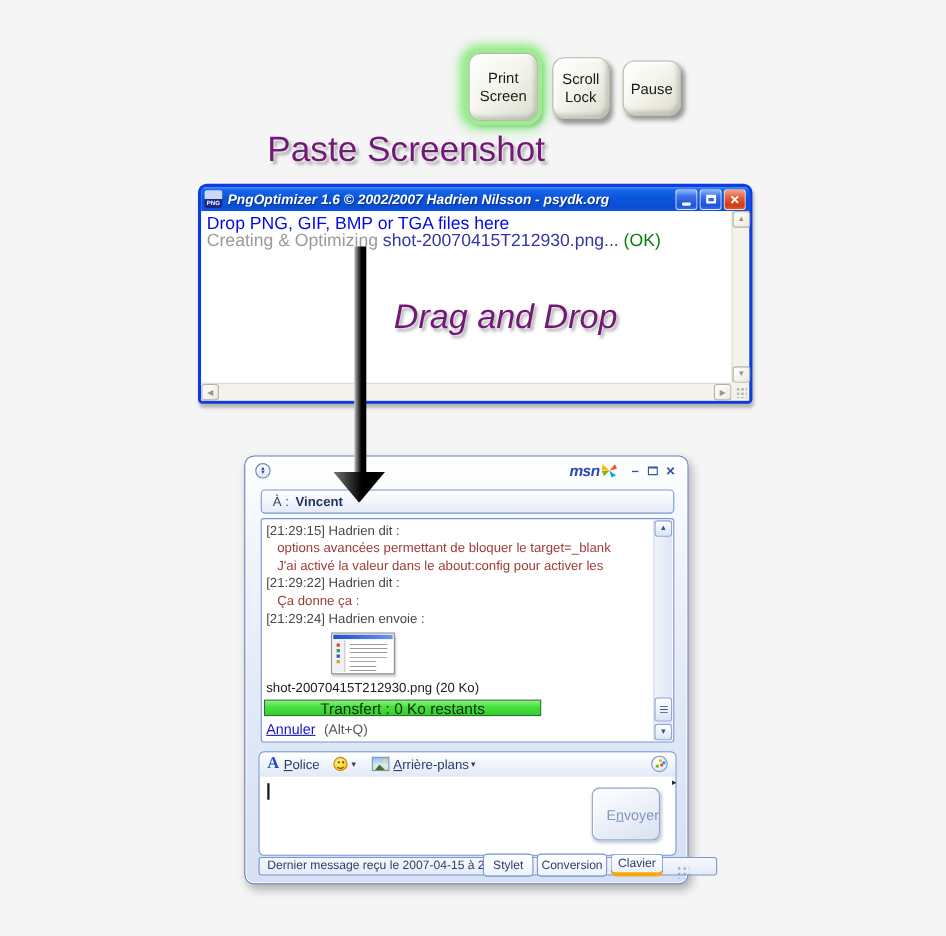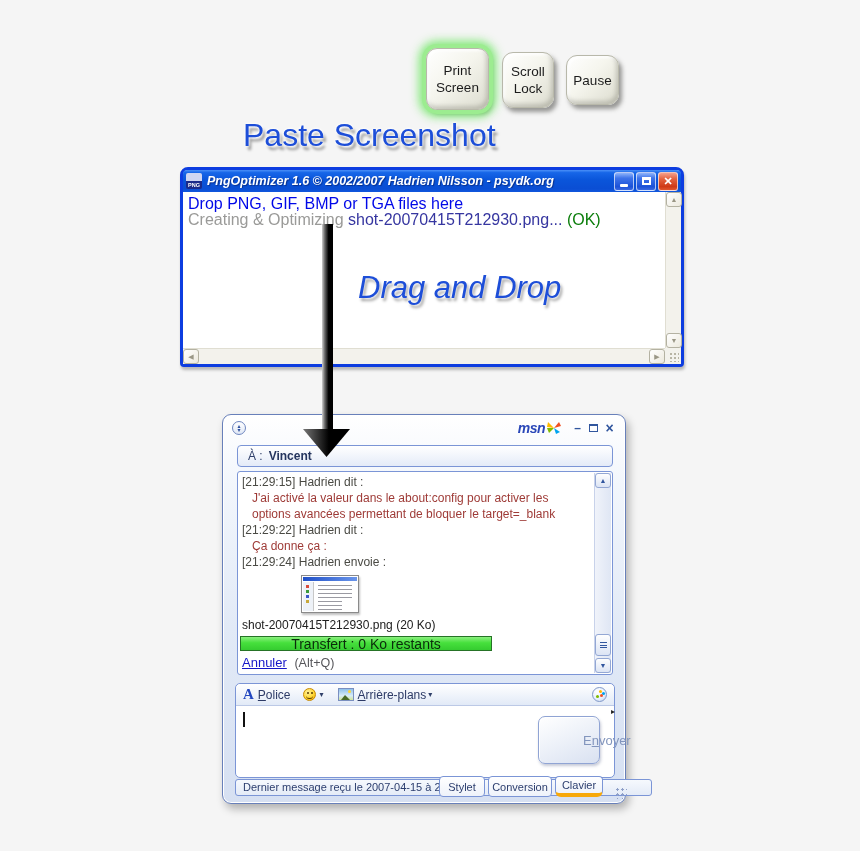--- a/index.html
+++ b/index.html
@@ -13,21 +13,21 @@
        box-shadow:3px 4px 4px rgba(60,60,55,.5),inset -2px -3px 4px rgba(120,120,110,.35),inset 2px 2px 3px #fff;
        display:flex;align-items:center;justify-content:center;text-align:center;
        font-size:13.5px;color:#1c1c1c;white-space:pre-line;line-height:17px;}
   #key-print{left:426px;top:48px;width:63px;height:62px;
        box-shadow:0 0 0 4px #9cec90,0 0 10px 7px rgba(110,230,100,.85),
                   3px 4px 4px rgba(60,60,55,.5),inset -2px -3px 4px rgba(120,120,110,.35),inset 2px 2px 3px #fff;}
   #key-scroll{left:502px;top:52px;width:52px;height:56px;}
   #key-pause{left:566px;top:55px;width:53px;height:50px;}
 
   
-  .caption{position:absolute;color:#1d4ed8;
+  .caption{position:absolute;color:#701a75;
        text-shadow:0 0 3px #fff,0 0 3px #fff,2.5px 3.5px 3px rgba(0,0,0,.4);}
   #cap-paste{left:243px;top:117px;font-size:32px;}
   #cap-drag{left:358px;top:270px;font-size:31px;font-style:italic;z-index:20;
        text-shadow:0 0 3px rgba(255,255,255,.9),2px 3px 3px rgba(0,0,0,.38);}
 
   
   #pngwin{position:absolute;left:180px;top:167px;width:504px;height:200px;z-index:10;
        border:3px solid #0d3de0;border-radius:8px 8px 4px 4px;background:#fff;
        box-shadow:1px 3px 3px rgba(0,0,0,.25);}
   #png-titlebar{position:absolute;left:0;top:0;right:0;height:22px;border-radius:4px 4px 0 0;
@@ -149,21 +149,21 @@
   #globe{width:15px;height:15px;border-radius:50%;border:1px solid #8098c8;position:relative;
        background:radial-gradient(circle at 35% 30%,#ffffff,#e8f0fc 55%,#c2d2ee);}
   #globe::after{content:"";position:absolute;left:7px;top:6px;width:3px;height:3px;border-radius:50%;background:#f25022;
        box-shadow:-4px 1px 0 #7fba00,-1px -4px 0 #ffb900,2px -2px 0 #00a4ef;}
   #tb-overflow{position:absolute;right:-1px;top:23px;color:#222;font-size:8px;}
   #tb-overflow::after{content:"▸";}
   #input-cursor{position:absolute;left:7px;top:28px;width:2px;height:15px;background:#111;}
   #send-btn{position:absolute;right:14px;top:32px;width:62px;height:48px;border:1px solid #90a4d4;border-radius:7px;
        background:linear-gradient(155deg,#ffffff 0%,#eef2f9 45%,#d9e1f1 100%);
        box-shadow:1px 2px 3px rgba(90,100,140,.35),inset 1px 1px 0 #fff;
-       display:flex;align-items:center;justify-content:flex-start;font-size:13px;color:#8295bd;padding-left:44px;}
+       display:flex;align-items:center;justify-content:flex-end;font-size:13px;color:#8295bd;}
 
   #msn-status{position:absolute;left:12px;top:364px;width:417px;height:17px;border:1px solid #7b95d6;border-radius:3px;
        background:linear-gradient(180deg,#f6f9fd,#e4ebf7);font-size:11px;color:#2c3e6e;line-height:15px;
        padding-left:7px;white-space:nowrap;overflow:hidden;}
   .tab{position:absolute;top:361px;height:21px;background:linear-gradient(180deg,#ffffff,#eef2fa);
        border:1px solid #7b95d6;border-radius:4px;display:flex;align-items:center;justify-content:center;
        font-size:11px;color:#2c3e6e;z-index:5;}
   #tab-stylet{left:216px;width:46px;} #tab-conversion{left:265px;width:64px;}
   #tab-clavier{left:332px;width:48px;border-bottom:4px solid #f7a80a;border-radius:4px 4px 6px 6px;}
   #msn-grip{position:absolute;left:392px;top:372px;width:12px;height:12px;
@@ -230,22 +230,22 @@
     </div>
 
     <div id="msn-to">
       <span class="lbl">À :</span>
       <span class="name">Vincent</span>
     </div>
 
     <div id="msn-chat">
       <div id="msg-list">
         <div class="msg-meta">[21:29:15] Hadrien dit :</div>
+        <div class="msg-body">options avancées permettant de bloquer le target=_blank</div>
         <div class="msg-body">J'ai activé la valeur dans le about:config pour activer les</div>
-        <div class="msg-body">options avancées permettant de bloquer le target=_blank</div>
         <div class="msg-meta">[21:29:22] Hadrien dit :</div>
         <div class="msg-body">Ça donne ça :</div>
         <div class="msg-meta">[21:29:24] Hadrien envoie :</div>
       </div>
 
       <div id="thumb">
         <div class="thumb-tb"></div>
         <div class="thumb-side"></div>
         <div class="thumb-px"></div>
         <div class="thumb-l1"></div>

